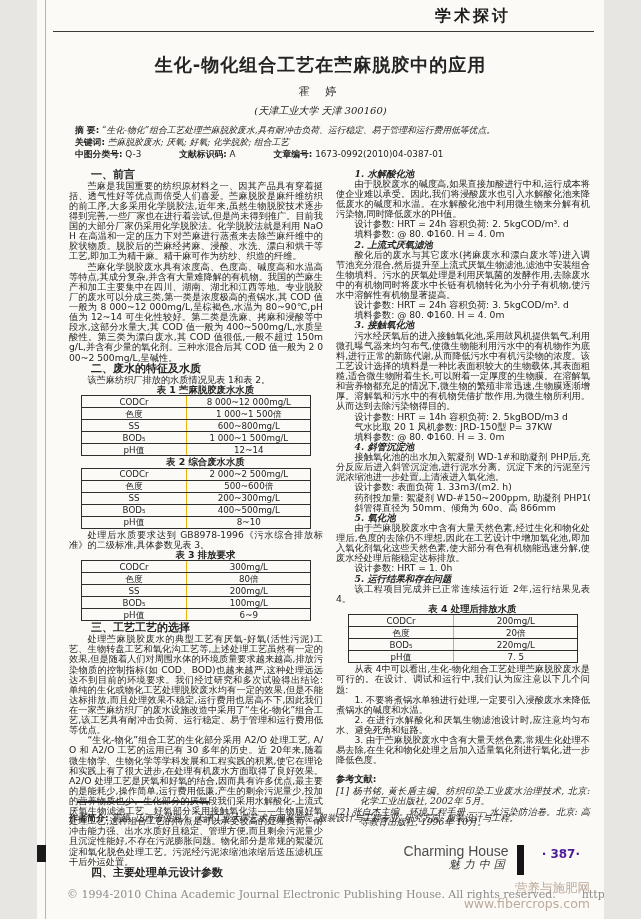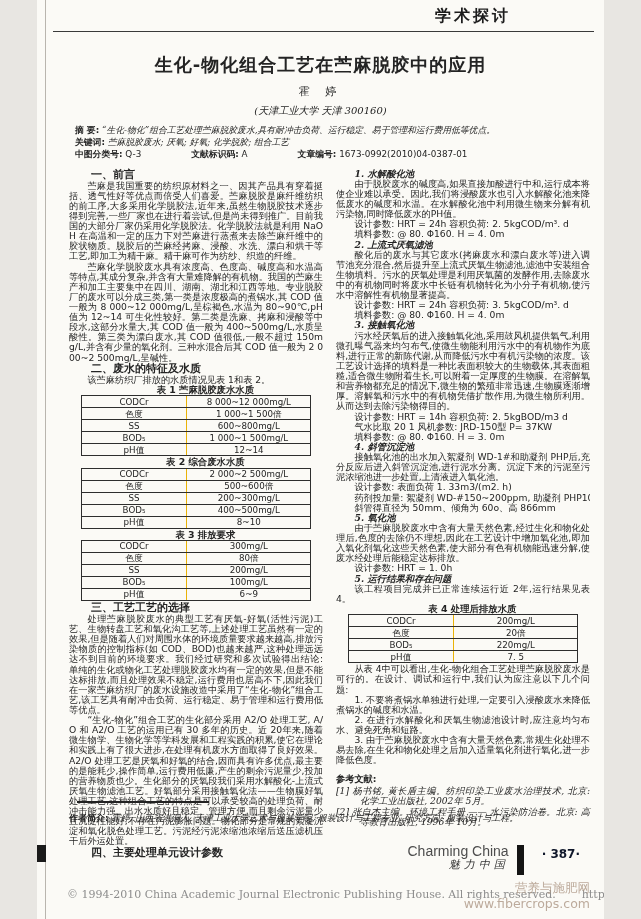--- a/index.html
+++ b/index.html
@@ -22,21 +22,21 @@
   .title{ text-align:center; margin-top:17px; font-size:18px; font-weight:bold; letter-spacing:1px;}
   .author{ text-align:center; margin-top:7px; font-size:11px; letter-spacing:6px;}
   .affiliation{ text-align:center; margin-top:5px; font-size:10px;
     font-family:"DejaVu Serif","Liberation Serif",serif; font-style:italic;}
 
   .meta{ margin:7px 30px 0 38px; font-size:8.8px; line-height:1.35;
     font-family:"DejaVu Serif","Liberation Serif",serif;}
   .meta p{margin:0;}
   .meta .lbl{font-weight:bold; font-style:normal; font-family:"DejaVu Sans","Liberation Sans",sans-serif;}
   .meta .val{font-style:italic;}
-  .clc-line{display:flex; gap:12px; font-style:normal; font-family:"DejaVu Sans","Liberation Sans",sans-serif;}
+  .clc-line{display:flex; gap:0; font-style:normal; font-family:"DejaVu Sans","Liberation Sans",sans-serif;}
   .clc-line .pair{margin-right:38px; white-space:nowrap;}
   .clc-line .pair:last-child{margin-right:0;}
 
   
   .columns{ display:flex; gap:13px; margin:8px 14px 0 32px; }
   .col{ flex:1; min-width:0; font-size:9.2px; line-height:1.1; text-align:justify;}
   .col p{margin:0; text-indent:2em; word-break:break-all;}
   .sec-h{font-weight:bold; font-size:11px; text-indent:1em; margin:1px 0 0 0;}
   .num-h{font-weight:bold; font-size:9.3px; text-indent:1.6em; margin:0;
     font-family:"DejaVu Serif","Liberation Serif",serif; font-style:italic;}
@@ -61,21 +61,21 @@
   .bio{position:absolute; left:32px; top:812px; right:18px; font-size:9px; margin:0;
     font-family:"DejaVu Serif","Liberation Serif",serif; font-style:italic;}
   .bio .lbl{font-weight:bold; font-style:normal; font-family:"DejaVu Sans","Liberation Sans",sans-serif;}
 
   .brand-row{position:absolute; right:24px; top:843px; display:flex; align-items:flex-start; gap:8px;}
   .brand-stack{text-align:right; line-height:1.15;}
   .brand-en{font-size:14px; color:#4d4d4d; font-family:"Liberation Sans",sans-serif;}
   .brand-cn{font-size:11px; color:#333; letter-spacing:4px;
     font-family:"DejaVu Serif","Liberation Serif",serif; font-style:italic;}
   .brand-bar{width:7px; height:30px; background:#141414; margin-top:2px;}
-  .page-num{font-size:12px; font-weight:bold; color:#0f172a; margin-left:10px; margin-top:4px; white-space:nowrap;}
+  .page-num{font-size:12px; font-weight:bold; color:#4c1d95; margin-left:10px; margin-top:4px; white-space:nowrap;}
 
   .copyright-row{position:absolute; left:30px; top:888px; width:600px; font-size:11px; color:#8d8d8d;
     font-family:"DejaVu Serif","Liberation Serif",serif; white-space:nowrap;}
   .copyright-row .url{margin-left:26px;}
   .watermark{position:absolute; right:14px; top:880px; text-align:right; line-height:1.25;
     color:rgba(173,150,132,0.8); font-size:12.5px; font-family:"DejaVu Sans",sans-serif;}
 </style>
 </head>
 <body>
 
@@ -149,20 +149,21 @@
           </div>
           <div class="trow">
             <div class="tcell">BOD₅</div>
             <div class="tcell">400~500mg/L</div>
           </div>
           <div class="trow">
             <div class="tcell">pH值</div>
             <div class="tcell">8~10</div>
           </div>
         </div>
+      <p>处理后水质要求达到 GB8978-1996《污水综合排放标准》的二级标准,具体参数见表 3。</p>
       <p class="tcap">表 3  排放要求</p>
       <div class="wtable">
           <div class="trow">
             <div class="tcell">CODCr</div>
             <div class="tcell">300mg/L</div>
           </div>
           <div class="trow">
             <div class="tcell">色度</div>
             <div class="tcell">80倍</div>
           </div>
@@ -239,21 +240,21 @@
       </div>
     </div>
 
   </div>
 
   <div class="footnote-rule"></div>
   <p class="bio"><span class="lbl">作者简介:</span> <span>霍婷, 山西省洪洞人, 天津工业大学艺术与服装学院, 服装设计与工程专业, 研究方向: 服装设计与工程。</span></p>
 
   <div class="brand-row">
     <div class="brand-stack">
-      <div class="brand-en">Charming China</div>
+      <div class="brand-en">Charming House</div>
       <div class="brand-cn">魅力中国</div>
     </div>
     <div class="brand-bar"></div>
     <div class="page-num">· 387·</div>
   </div>
 
   <div class="copyright-row">
     <span>© 1994-2010 China Academic Journal Electronic Publishing House. All rights reserved.</span><span class="url">http://www.cnki.net</span>
   </div>
 

